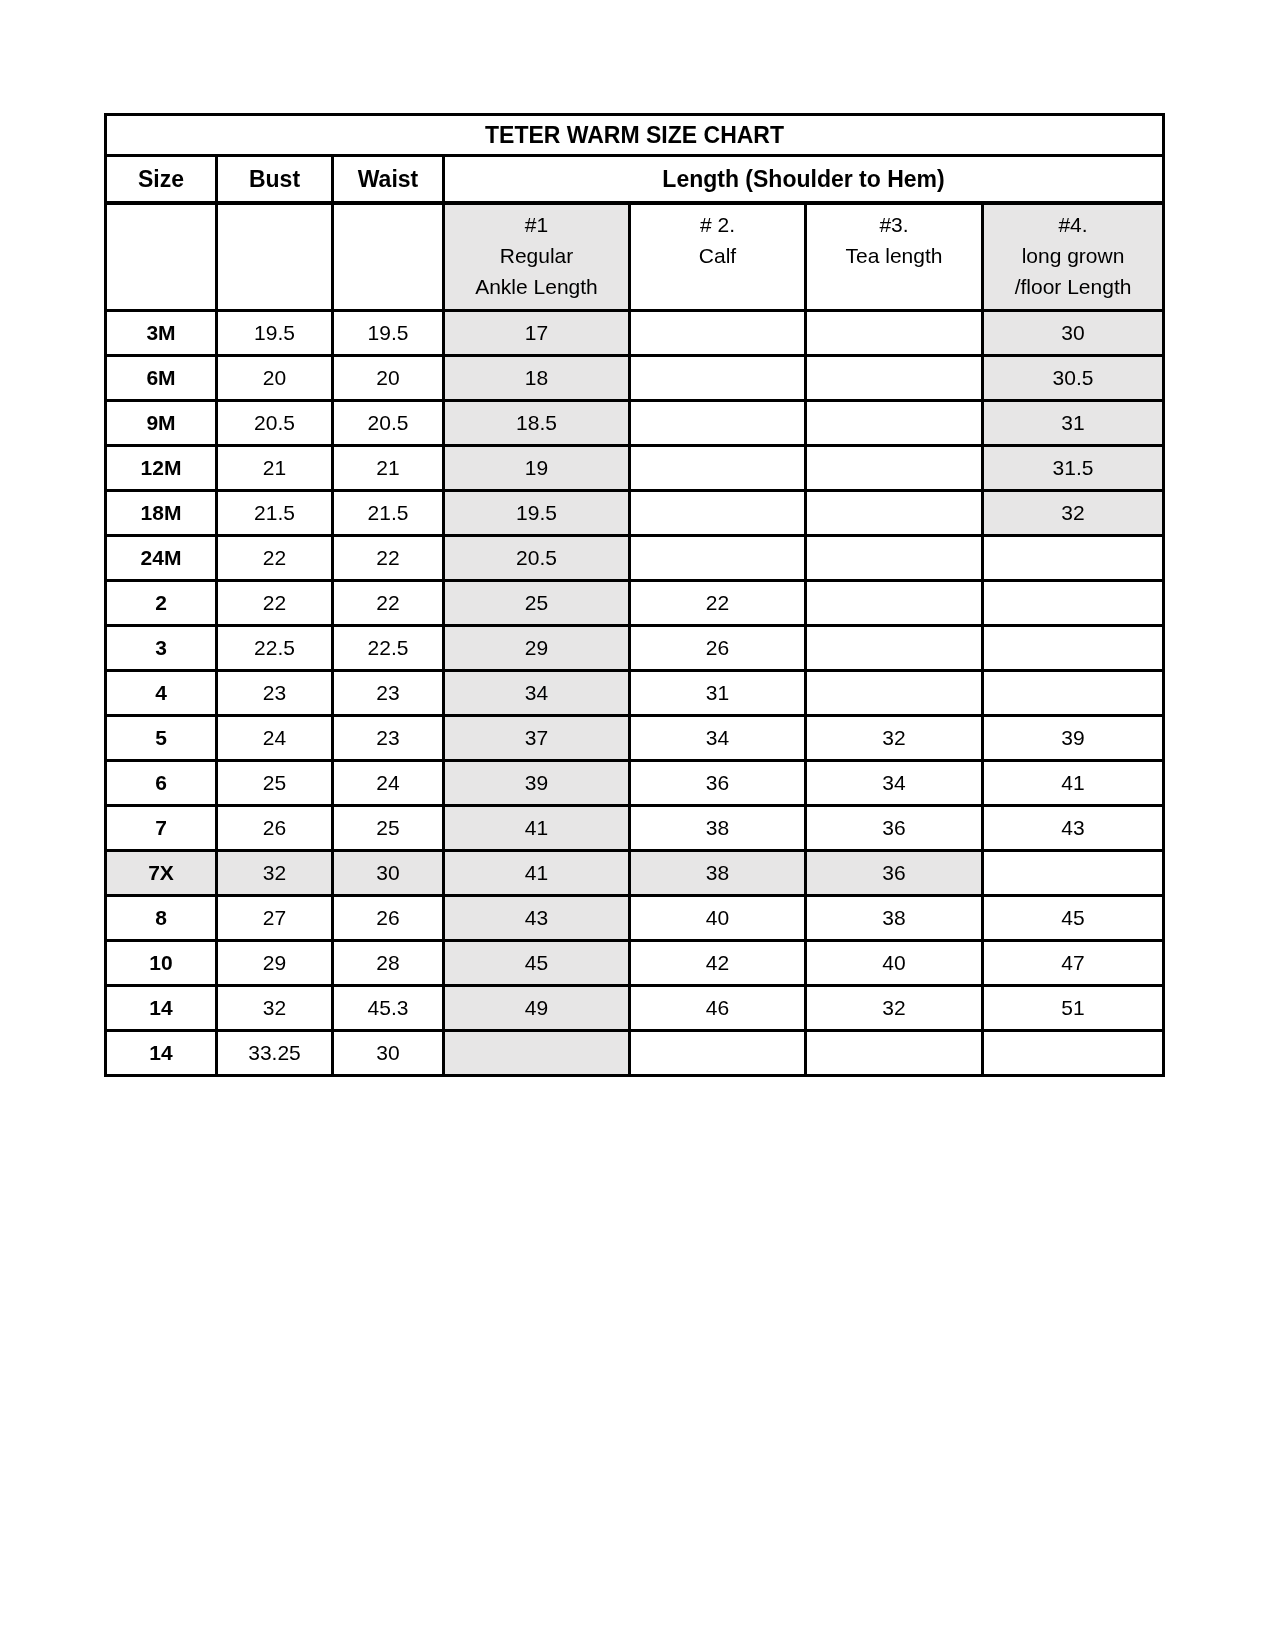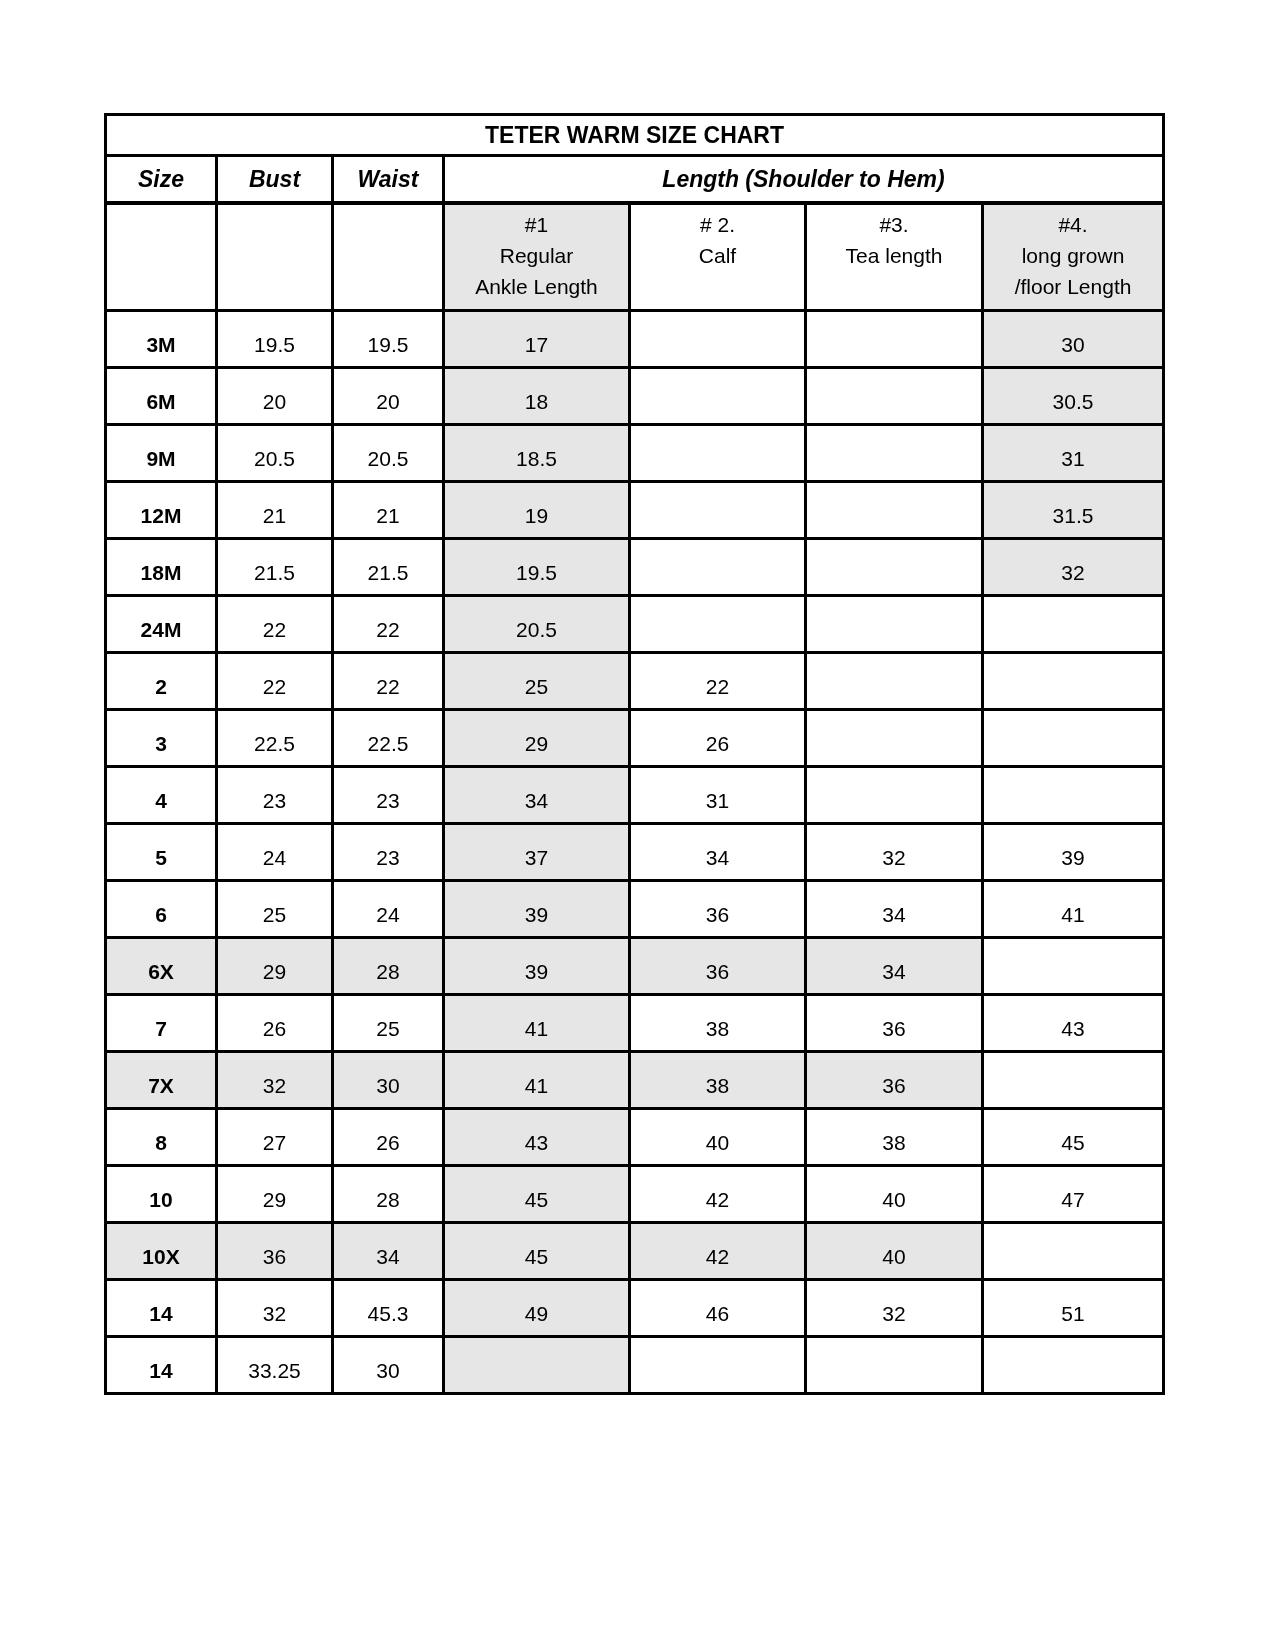--- a/index.html
+++ b/index.html
@@ -31,30 +31,29 @@
     height:36px;
     font-size:23px;font-weight:bold;
     vertical-align:middle;
     border-bottom-width:4px;
   }
   tr.header-row td{
     height:42px;
     font-size:23px;font-weight:bold;
     vertical-align:middle;
     border-bottom-width:4px;
-    font-style:italic;
   }
   tr.subheader-row td{
     height:99px;
     font-size:21px;
     vertical-align:top;
     padding-top:4px;
     line-height:31px;
   }
-  tbody tr{height:57px;}
+  tbody tr{height:45px;}
   tbody td{
     font-size:21px;
     vertical-align:bottom;
     padding-bottom:9px;
   }
   tbody td.size-col{font-weight:bold;}
   .shaded{background:var(--shade);}
 </style>
 </head>
 <body>
@@ -198,29 +197,20 @@
         <tr>
           <td class="size-col">6</td>
           <td>25</td>
           <td>24</td>
           <td class="shaded">39</td>
           <td>36</td>
           <td>34</td>
           <td>41</td>
         </tr>
         <tr>
-          <td class="size-col shaded">6X</td>
-          <td class="shaded">29</td>
-          <td class="shaded">28</td>
-          <td class="shaded">39</td>
-          <td class="shaded">36</td>
-          <td class="shaded">34</td>
-          <td></td>
-        </tr>
-        <tr>
           <td class="size-col">7</td>
           <td>26</td>
           <td>25</td>
           <td class="shaded">41</td>
           <td>38</td>
           <td>36</td>
           <td>43</td>
         </tr>
         <tr>
           <td class="size-col shaded">7X</td>
@@ -243,29 +233,20 @@
         <tr>
           <td class="size-col">10</td>
           <td>29</td>
           <td>28</td>
           <td class="shaded">45</td>
           <td>42</td>
           <td>40</td>
           <td>47</td>
         </tr>
         <tr>
-          <td class="size-col shaded">10X</td>
-          <td class="shaded">36</td>
-          <td class="shaded">34</td>
-          <td class="shaded">45</td>
-          <td class="shaded">42</td>
-          <td class="shaded">40</td>
-          <td></td>
-        </tr>
-        <tr>
           <td class="size-col">14</td>
           <td>32</td>
           <td>45.3</td>
           <td class="shaded">49</td>
           <td>46</td>
           <td>32</td>
           <td>51</td>
         </tr>
         <tr>
           <td class="size-col">14</td>

